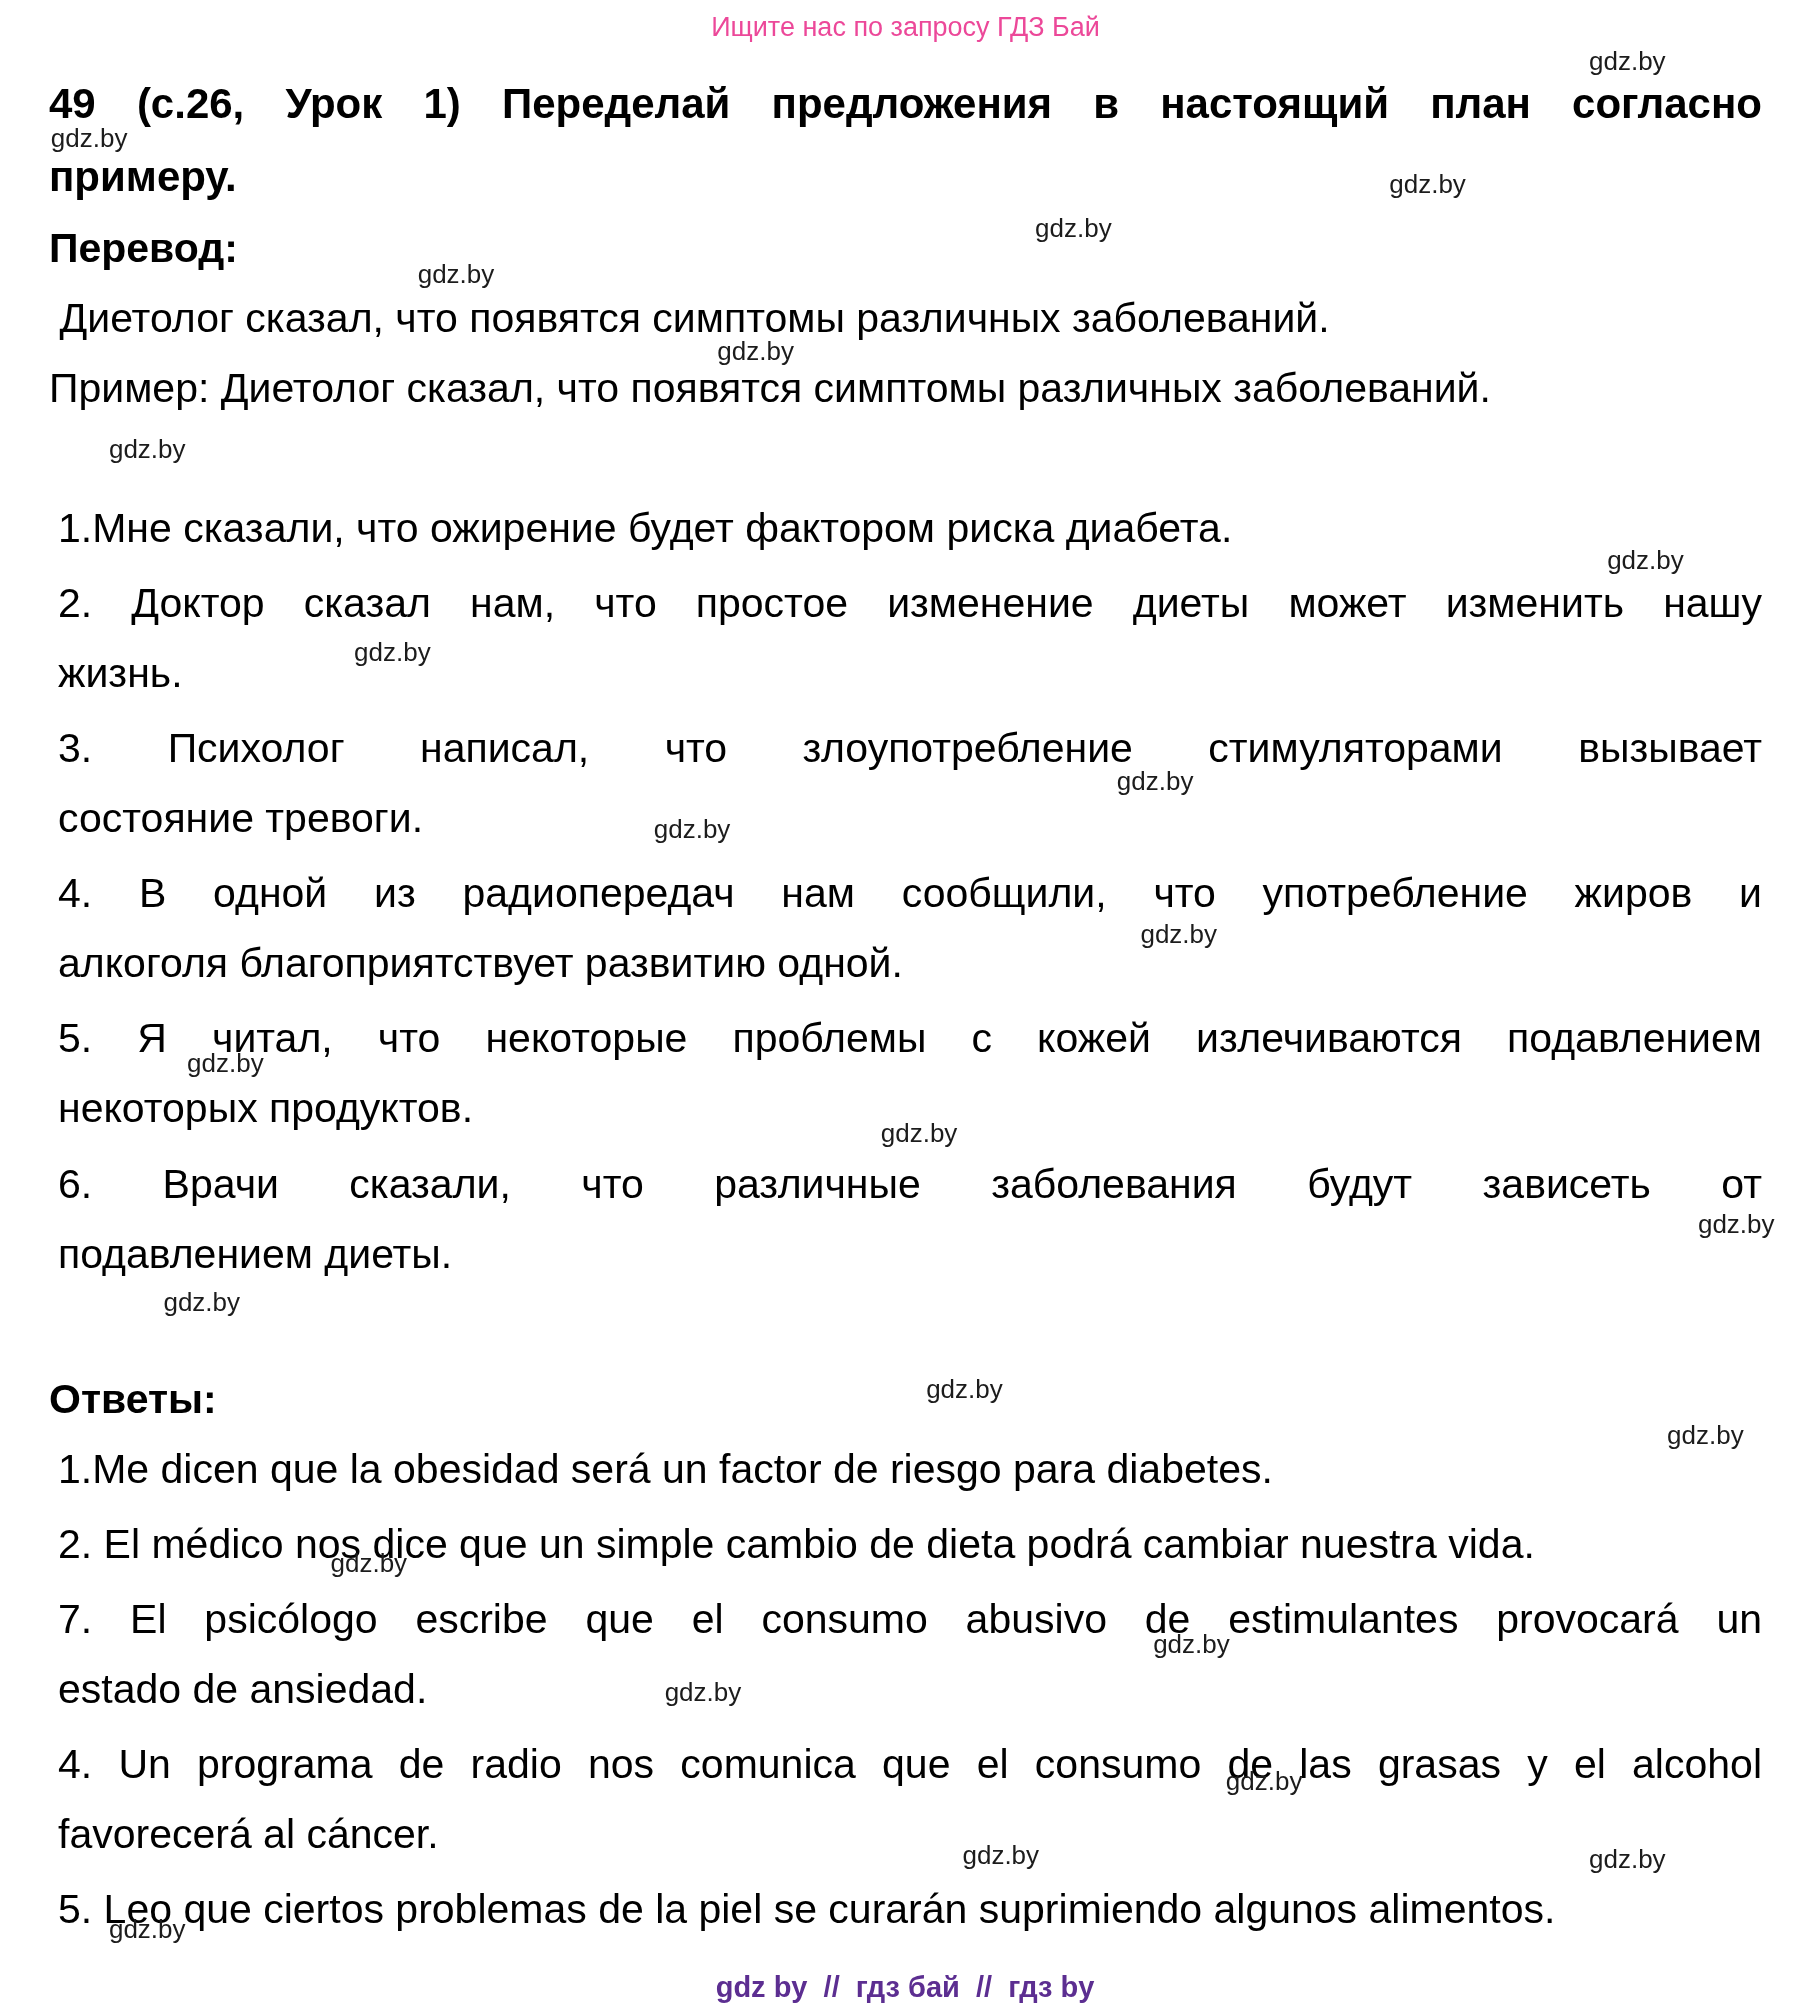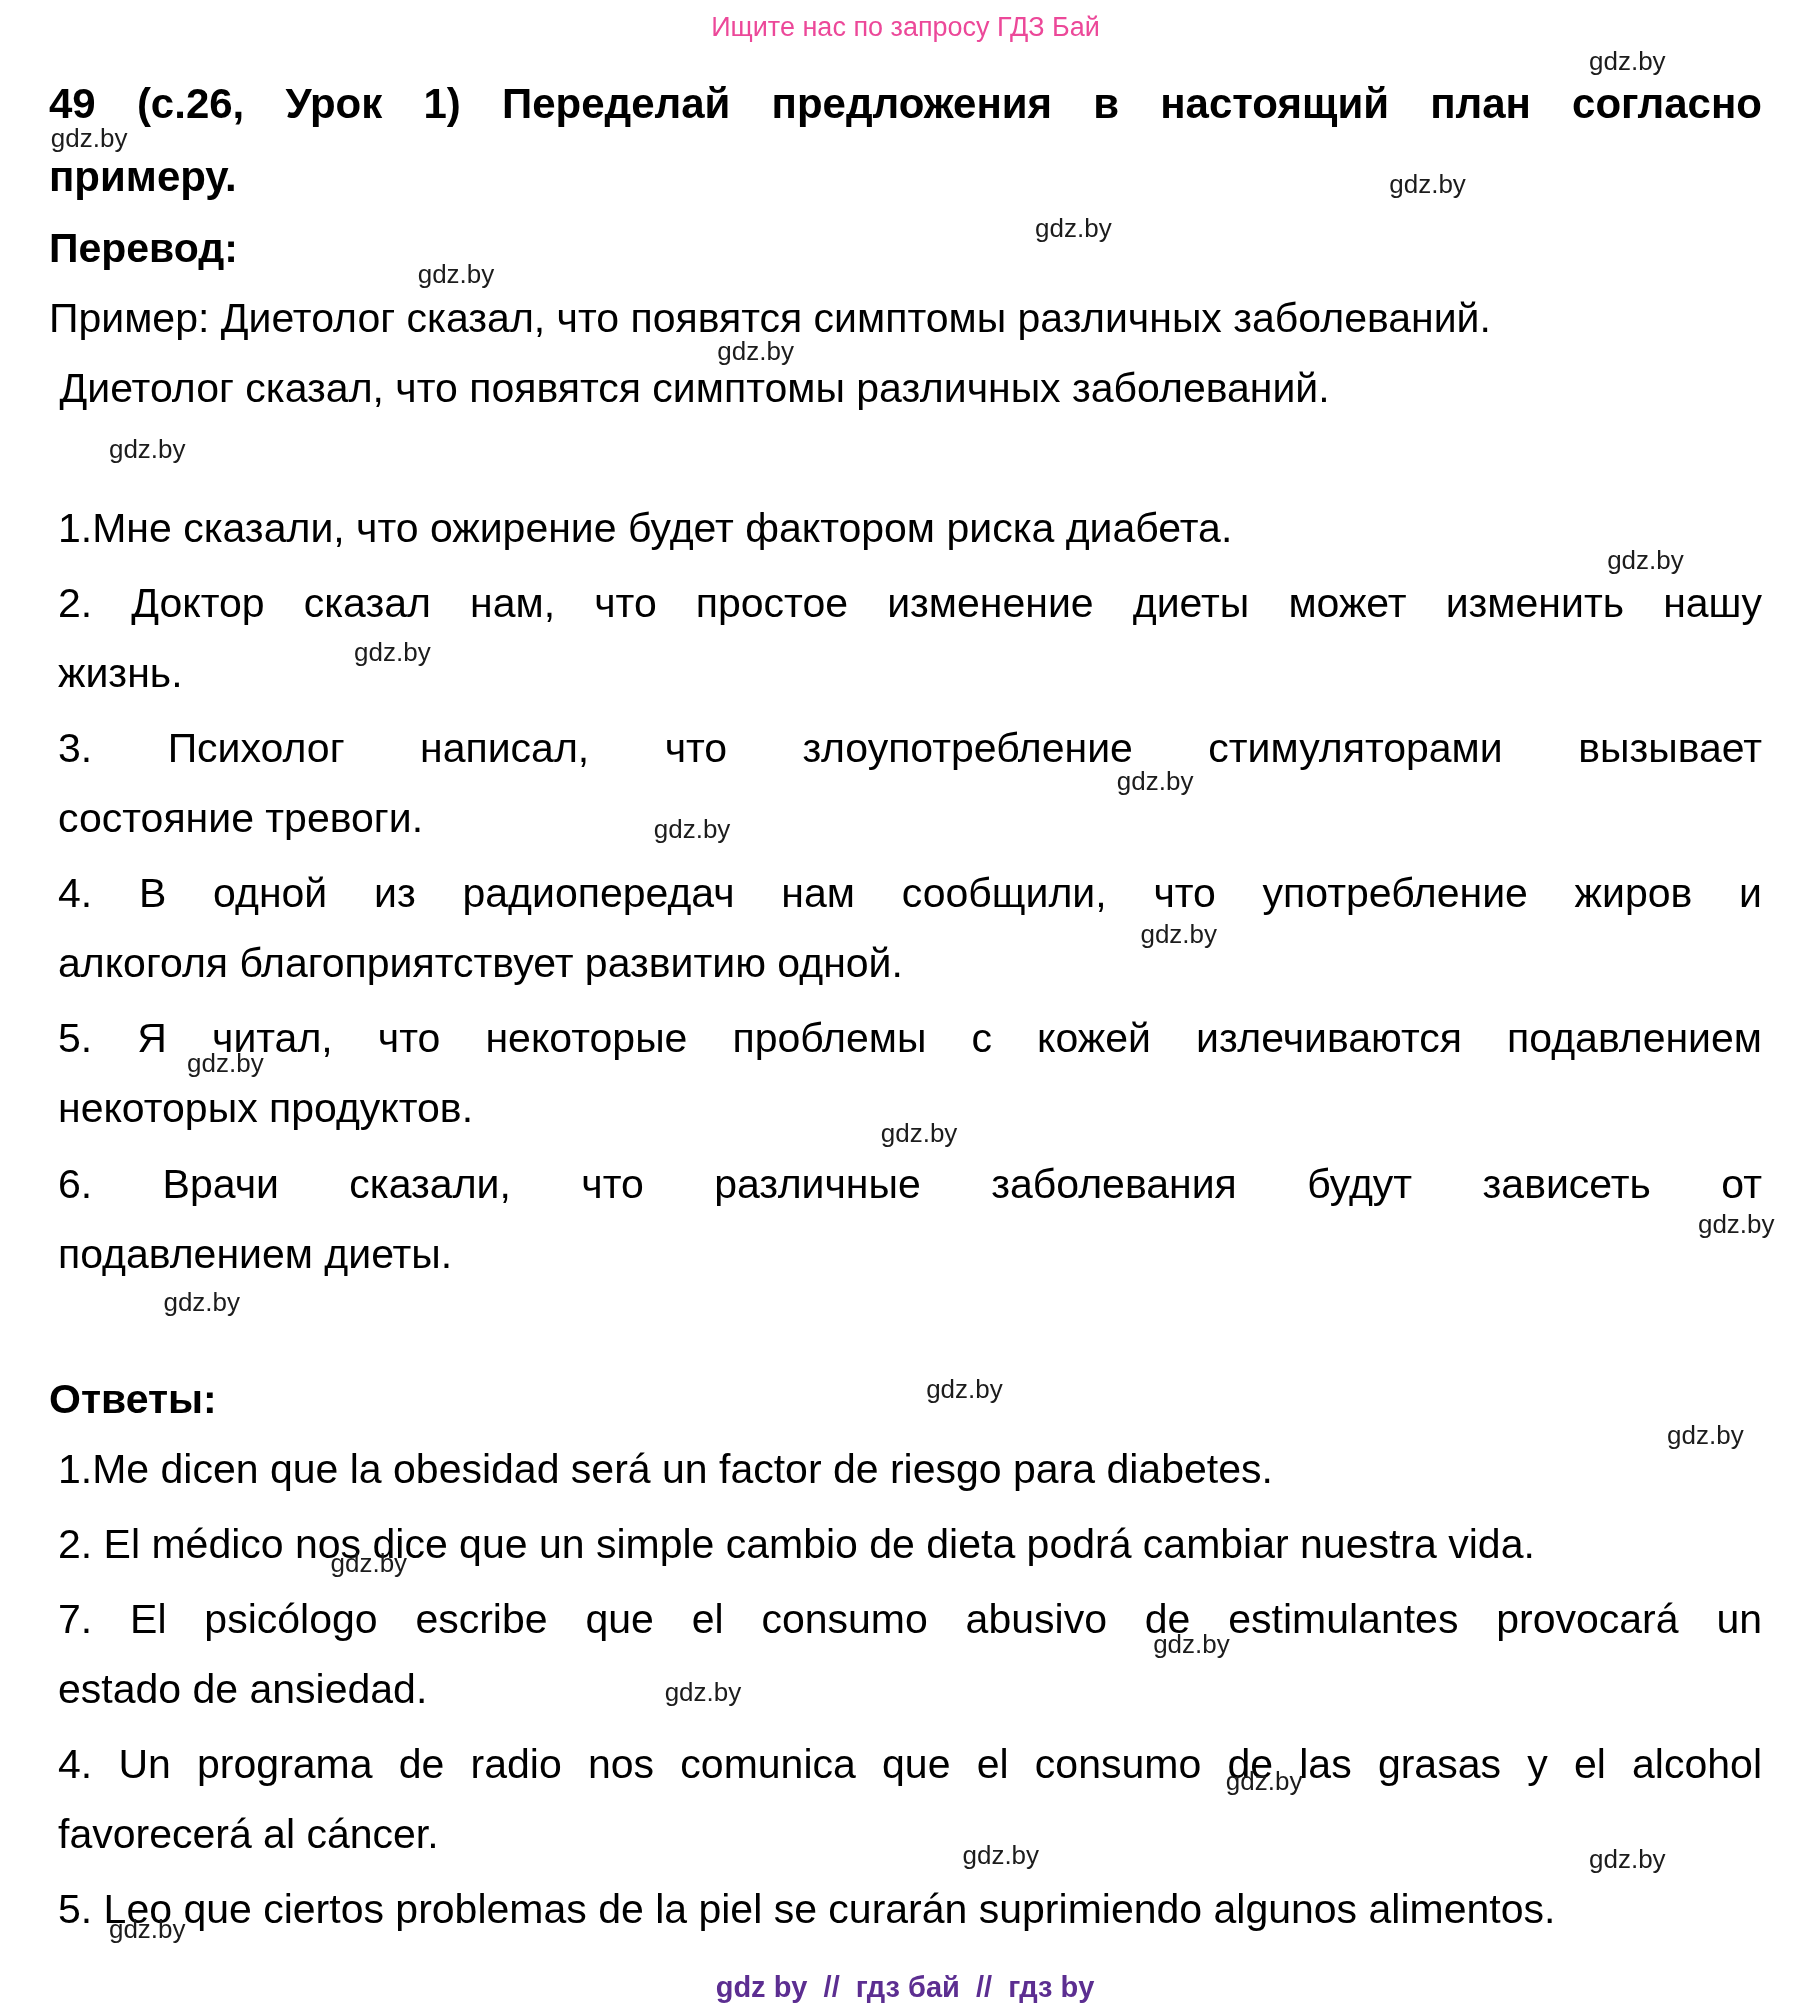--- a/index.html
+++ b/index.html
@@ -76,22 +76,22 @@
 
     <div class="site-hint" style="color: #ec4899;">Ищите нас по запросу ГДЗ Бай</div>
 
     <h1 class="task-heading">
       <div class="line just">49 (с.26, Урок 1) Переделай предложения в настоящий план согласно</div>
       <div class="line">примеру.</div>
     </h1>
 
     <div class="section-heading">Перевод:</div>
 
+    <div class="line indent">Диетолог сказал, что появятся симптомы различных заболеваний.</div>
     <div class="line">Пример: Диетолог сказал, что появятся симптомы различных заболеваний.</div>
-    <div class="line indent">Диетолог сказал, что появятся симптомы различных заболеваний.</div>
 
     <div class="list ru-list">
       <div class="item">
         <div class="line">1.Мне сказали, что ожирение будет фактором риска диабета.</div>
       </div>
       <div class="item">
         <div class="line just">2. Доктор сказал нам, что простое изменение диеты может изменить нашу</div>
         <div class="line">жизнь.</div>
       </div>
       <div class="item">

